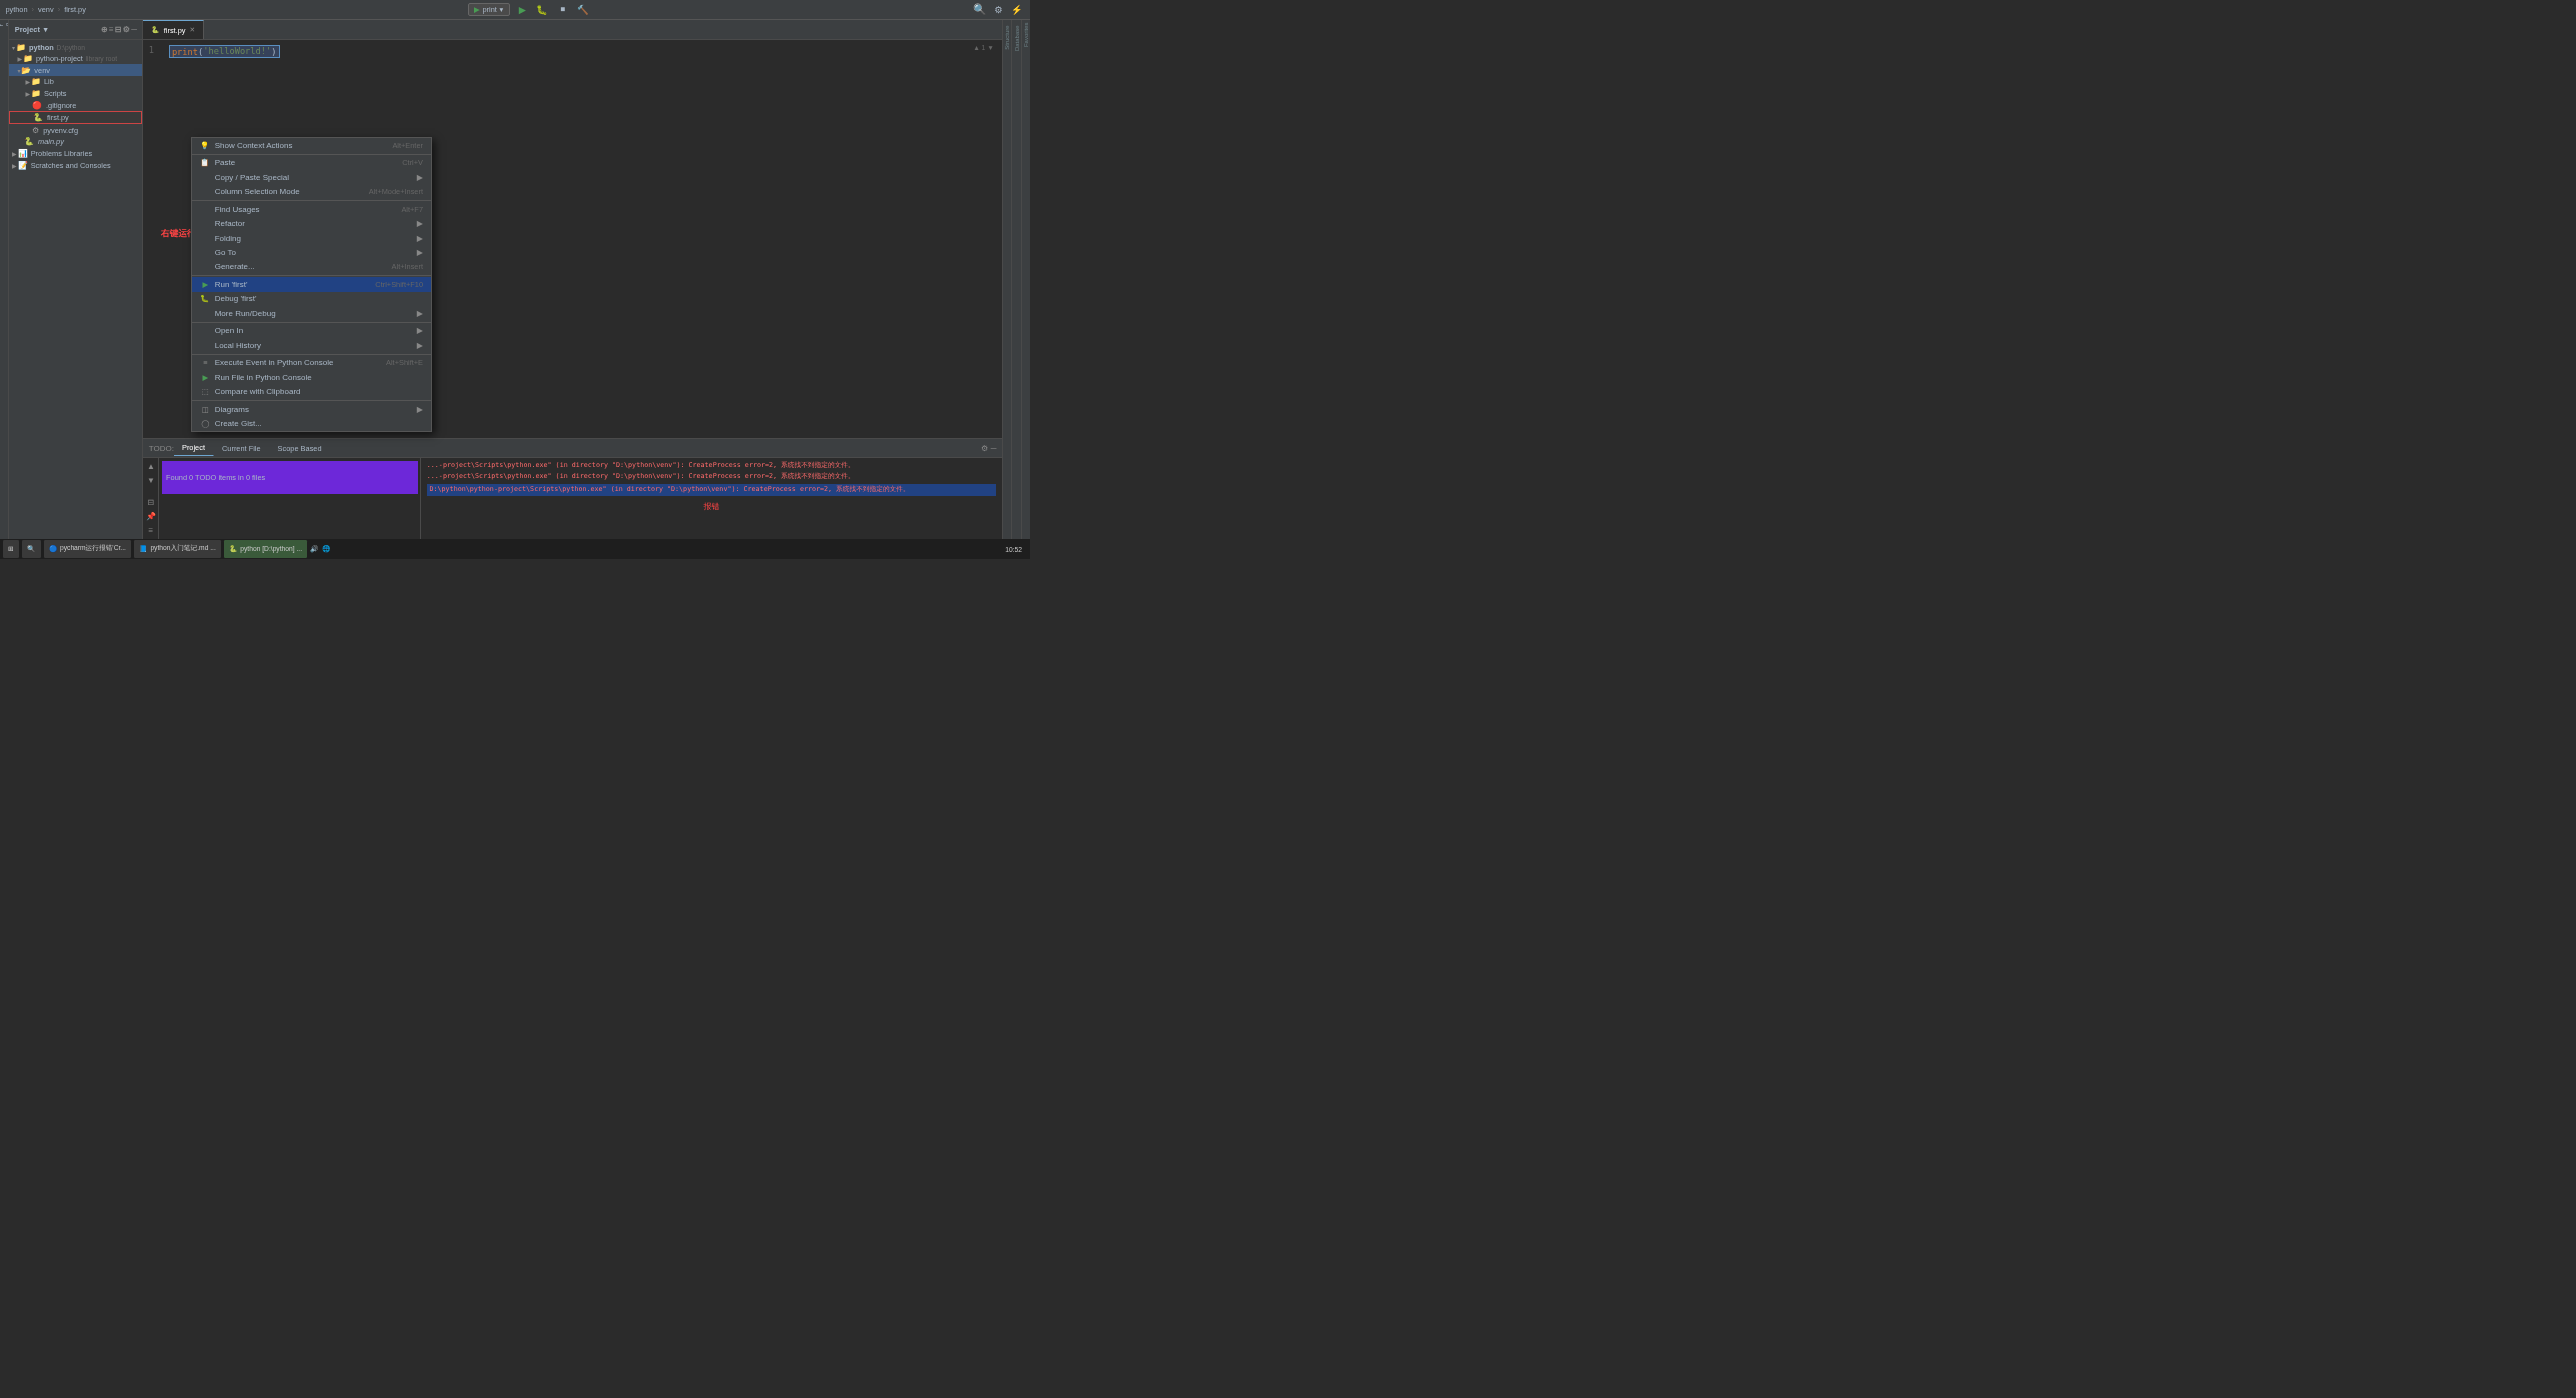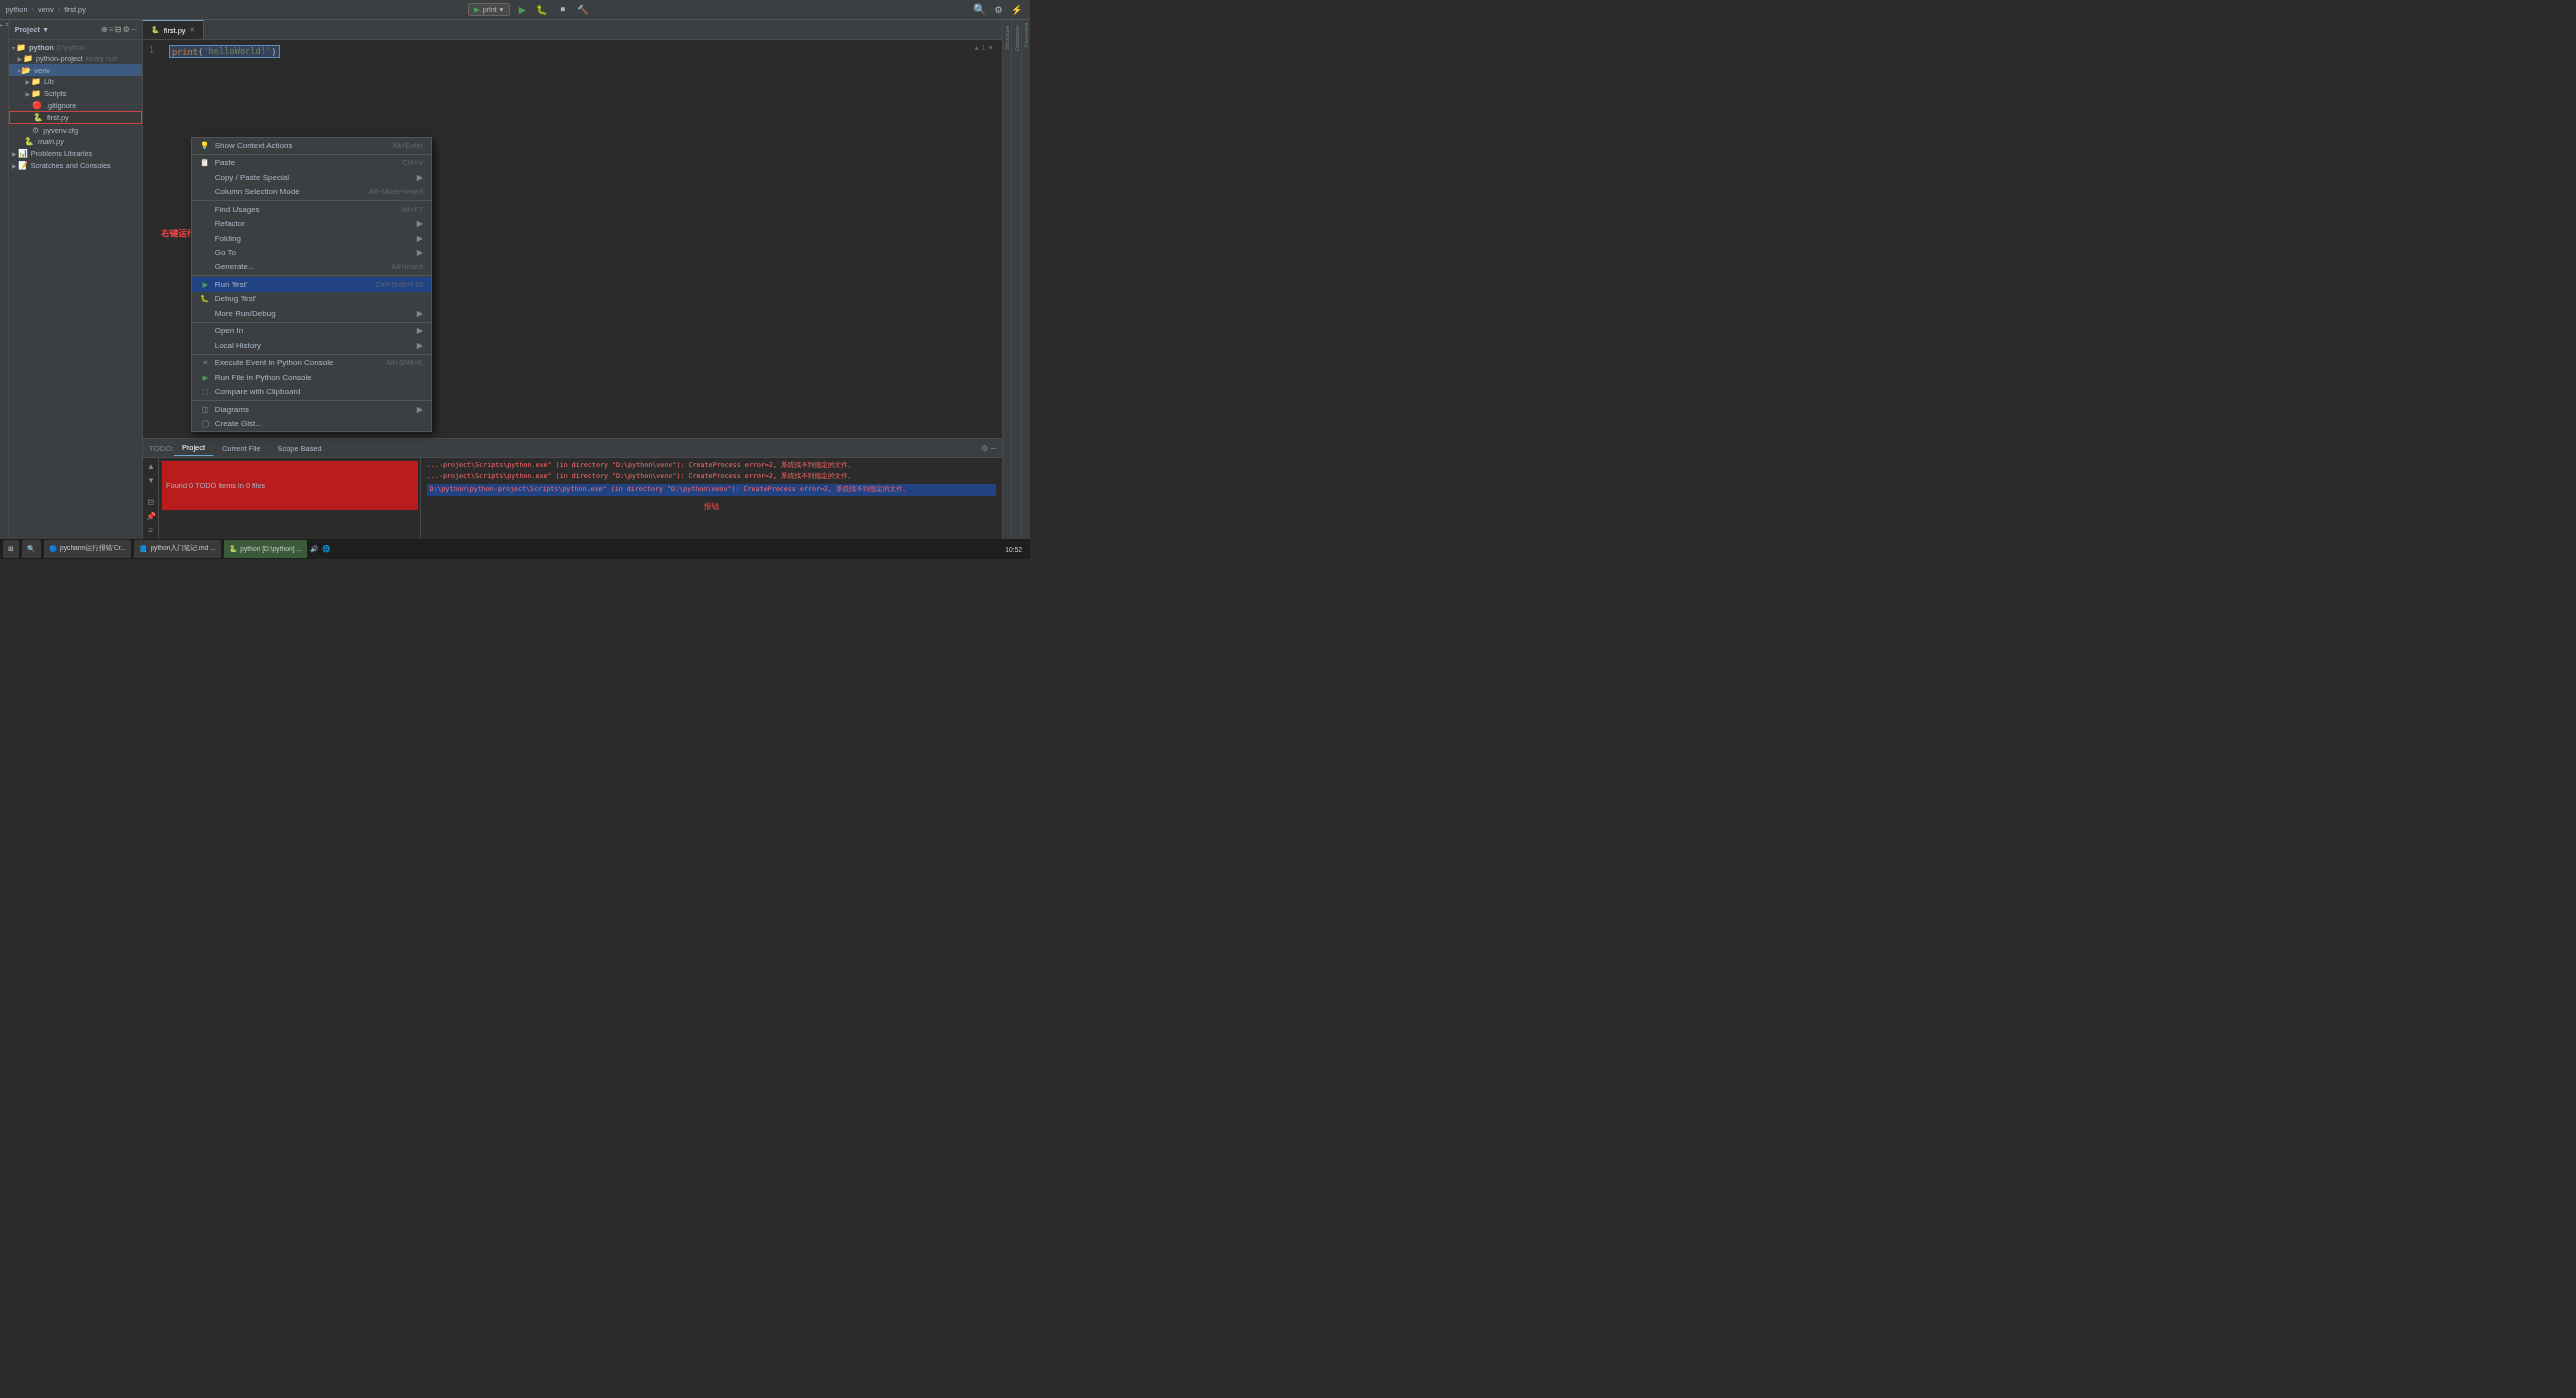--- a/index.html
+++ b/index.html
@@ -208,22 +208,22 @@
       flex: 1;
       display: flex;
       overflow: hidden;
     }
     .todo-left {
       width: 262px;
       border-right: 0.7px solid #4a4a4a;
       padding: 2.7px;
     }
     .todo-item-row {
-      background: #b91c1c;
-      padding: 20px 4px;
+      background: #6d28d9;
+      padding: 12px 4px;
       font-size: 7.4px;
       color: #a9b7c6;
     }
     .todo-right {
       flex: 1;
       padding: 2.7px 5.4px;
       font-size: 7.4px;
       font-family: 'Consolas', monospace;
       overflow-y: auto;
     }

